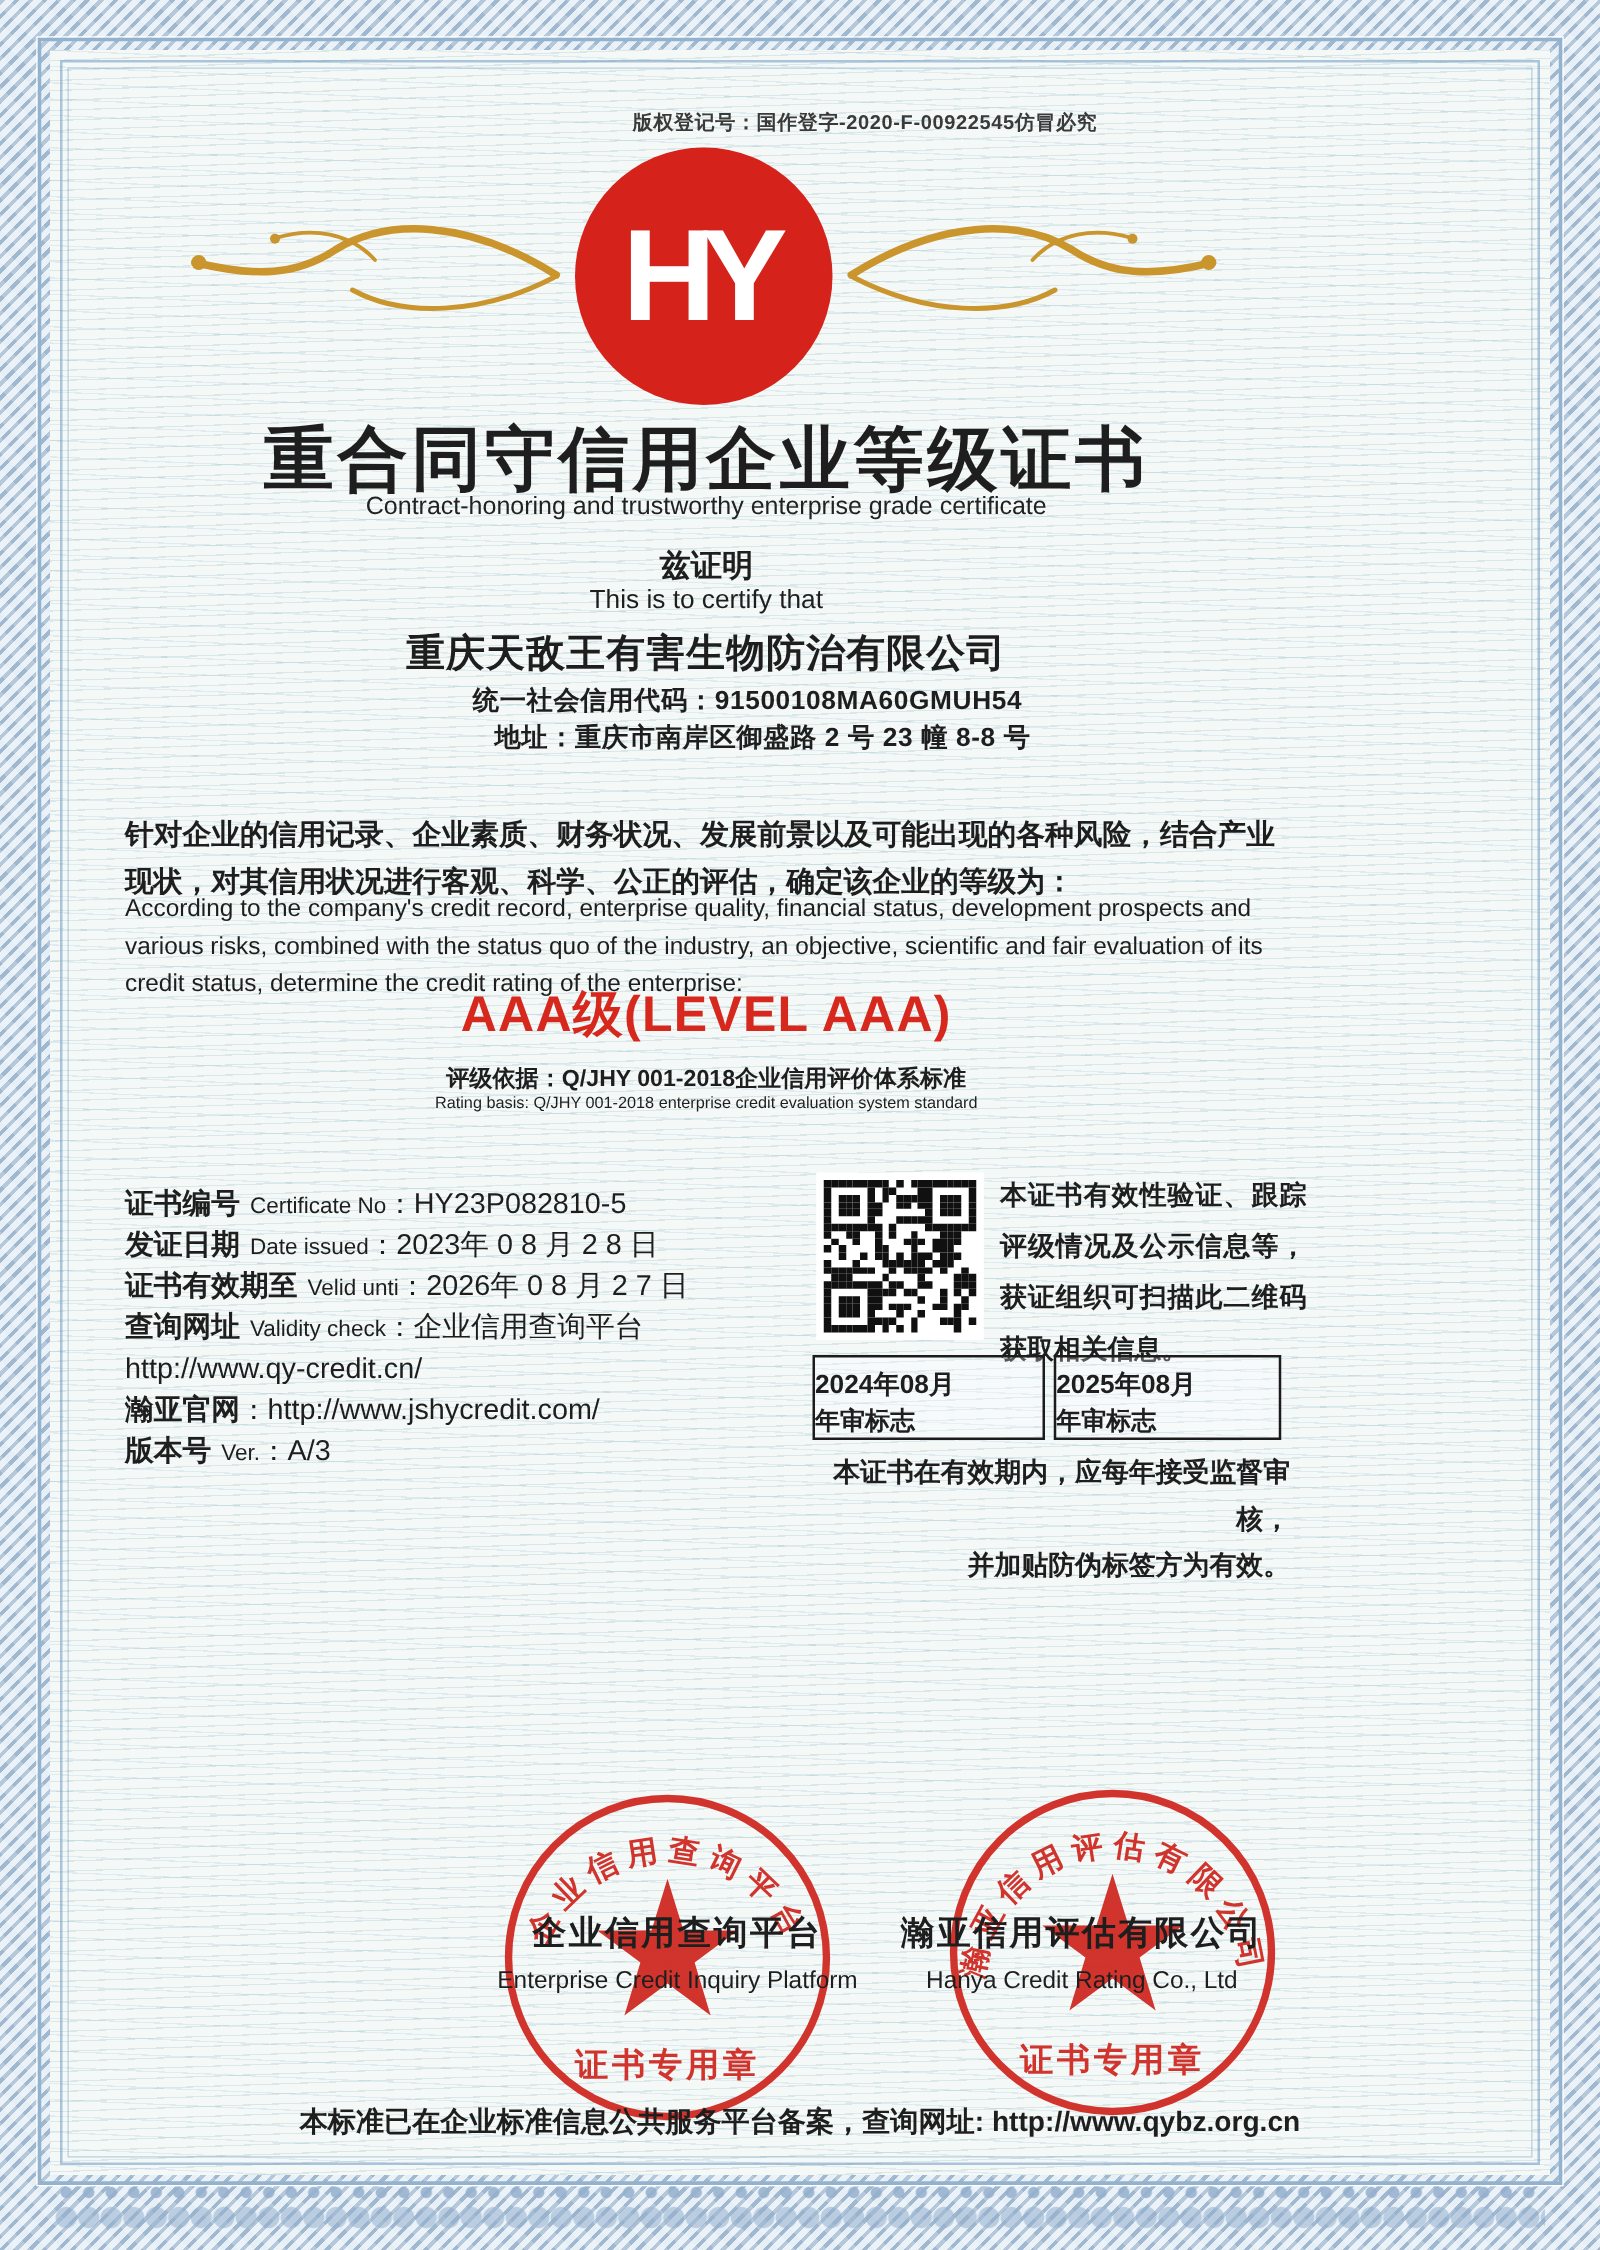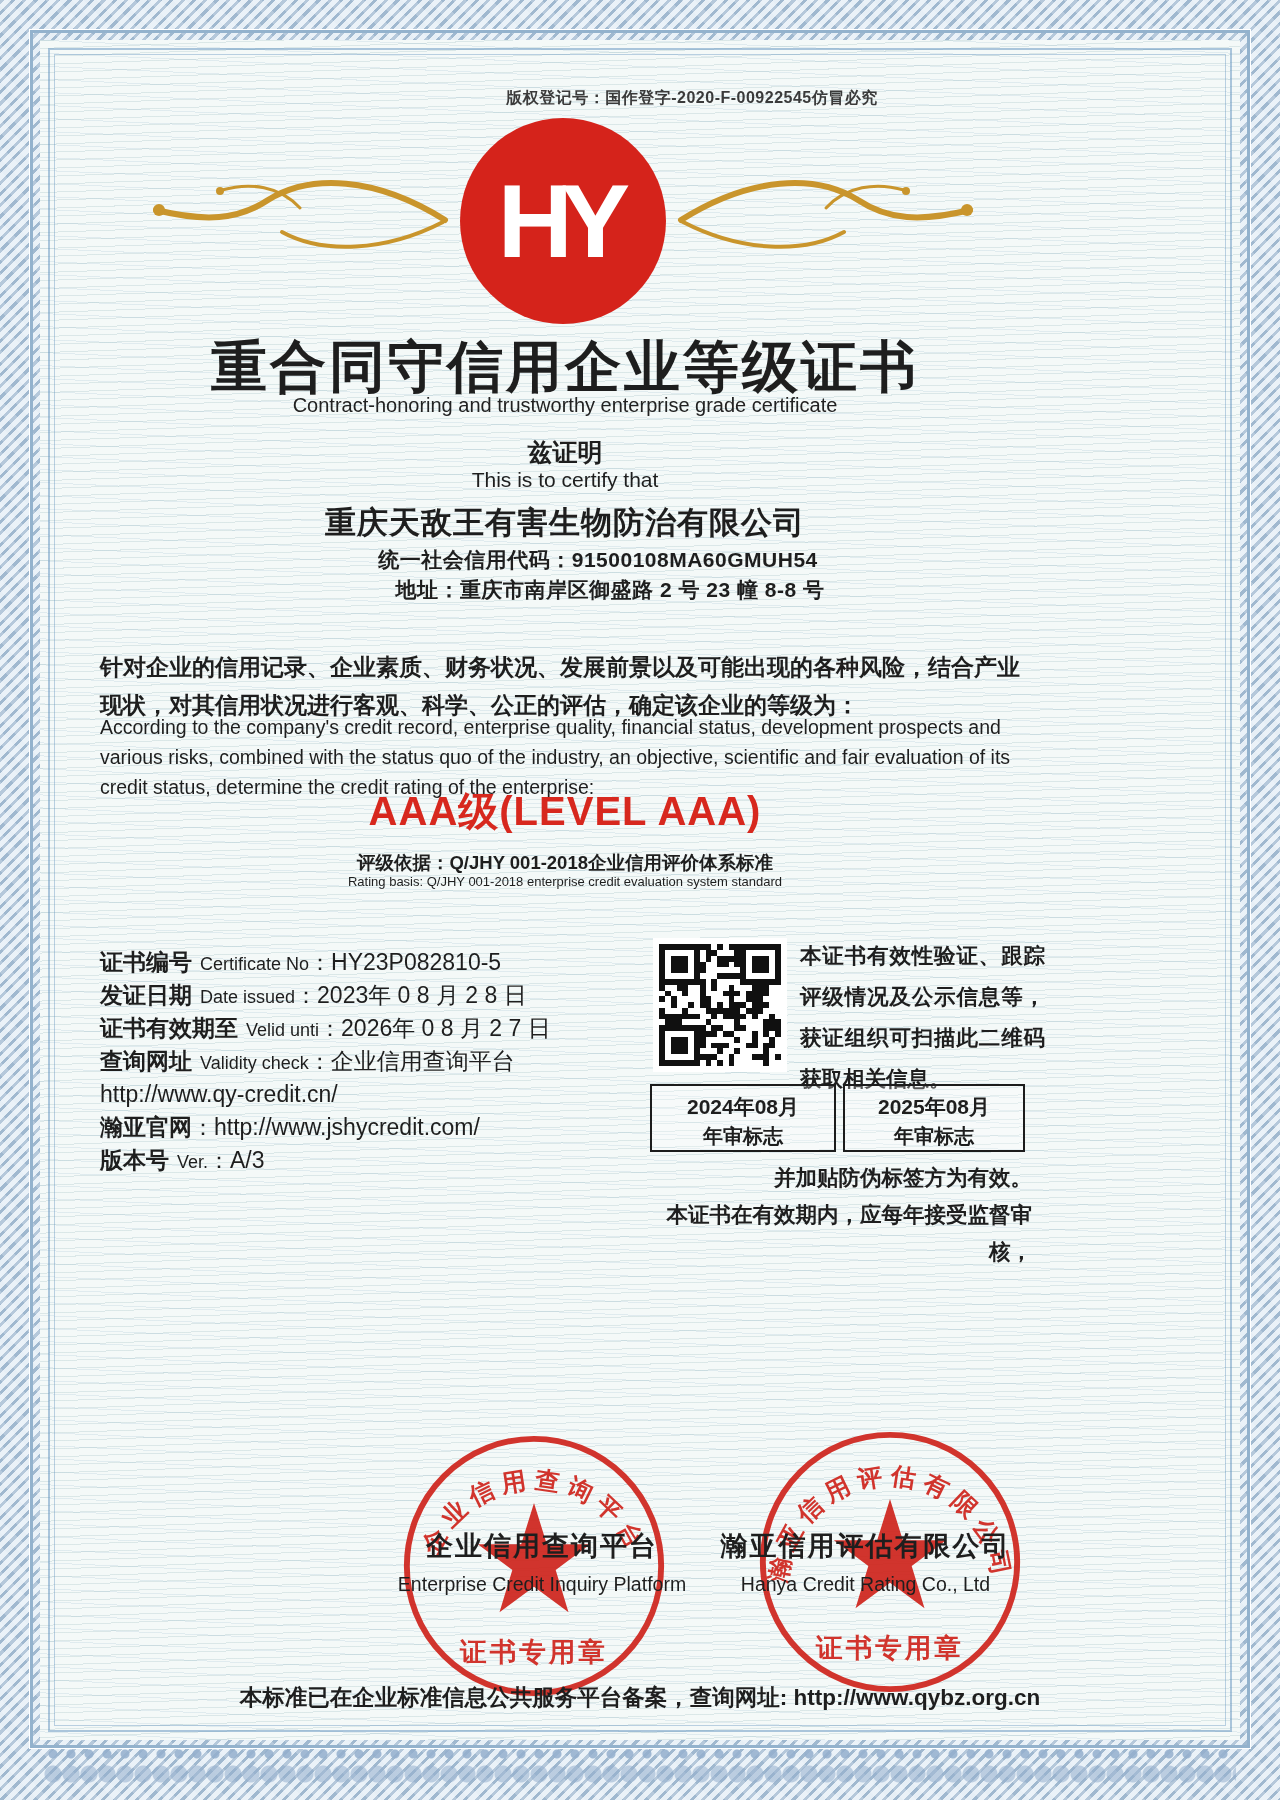--- a/index.html
+++ b/index.html
@@ -73,21 +73,21 @@
   .d-sep{font-size:22px;}
   .d-val{font-size:23px;font-weight:500;}
   
   .qr{top:938px;left:653px;width:134px;height:134px;background:#ffffff;
     display:flex;align-items:center;justify-content:center;}
   #qr-grid{display:grid;grid-template-columns:repeat(21,5.8px);grid-auto-rows:5.8px;}
   #qr-grid .q{background:#101010;}
   .qr-note{top:936px;left:800px;width:245px;font-size:21.5px;line-height:41px;
     font-weight:600;text-align:justify;}
   
-  .mark-box{top:1084px;width:182px;height:64px;border:2px solid #1c1c1c;text-align:center;
+  .mark-box{top:1084px;width:182px;height:64px;border:2px solid #1c1c1c;
     background:rgba(255,255,255,.25);}
   .mark-box.b1{left:650px;}
   .mark-box.b2{left:843px;width:178px;}
   .mark-date{margin-top:7px;font-size:21px;font-weight:600;}
   .mark-label{font-size:20px;font-weight:600;margin-top:2px;}
   .supervision{top:1160px;left:640px;width:392px;text-align:right;
     font-size:21.5px;font-weight:600;line-height:37px;}
   
   .seal{width:276px;height:276px;opacity:.92;}
   .seal-wrap{z-index:3;}
@@ -616,22 +616,22 @@
   <div class="abs mark-box b1">
     <div class="mark-date">2024年08月</div>
     <div class="mark-label">年审标志</div>
   </div>
   <div class="abs mark-box b2">
     <div class="mark-date">2025年08月</div>
     <div class="mark-label">年审标志</div>
   </div>
 
   <div class="abs supervision">
+    <div>本证书在有效期内，应每年接受监督审核，</div>
     <div>并加贴防伪标签方为有效。</div>
-    <div>本证书在有效期内，应每年接受监督审核，</div>
   </div>
 
   <div class="abs seal-wrap sl">
     <svg class="seal" viewBox="0 0 280 280">
       <defs>
           <path id="arc-left" d="M 36 152 A 105 105 0 0 1 244 152"></path>
         </defs>
       <circle class="seal-ring" cx="140" cy="140" r="129"></circle>
       <polygon class="seal-star" points="140,76 153,118 197,118 162,144 175,187 140,161 105,187 118,144 83,118 127,118"></polygon>
       <text class="seal-arc-text"><textPath href="#arc-left" startOffset="50%" text-anchor="middle">企业信用查询平台</textPath></text>

